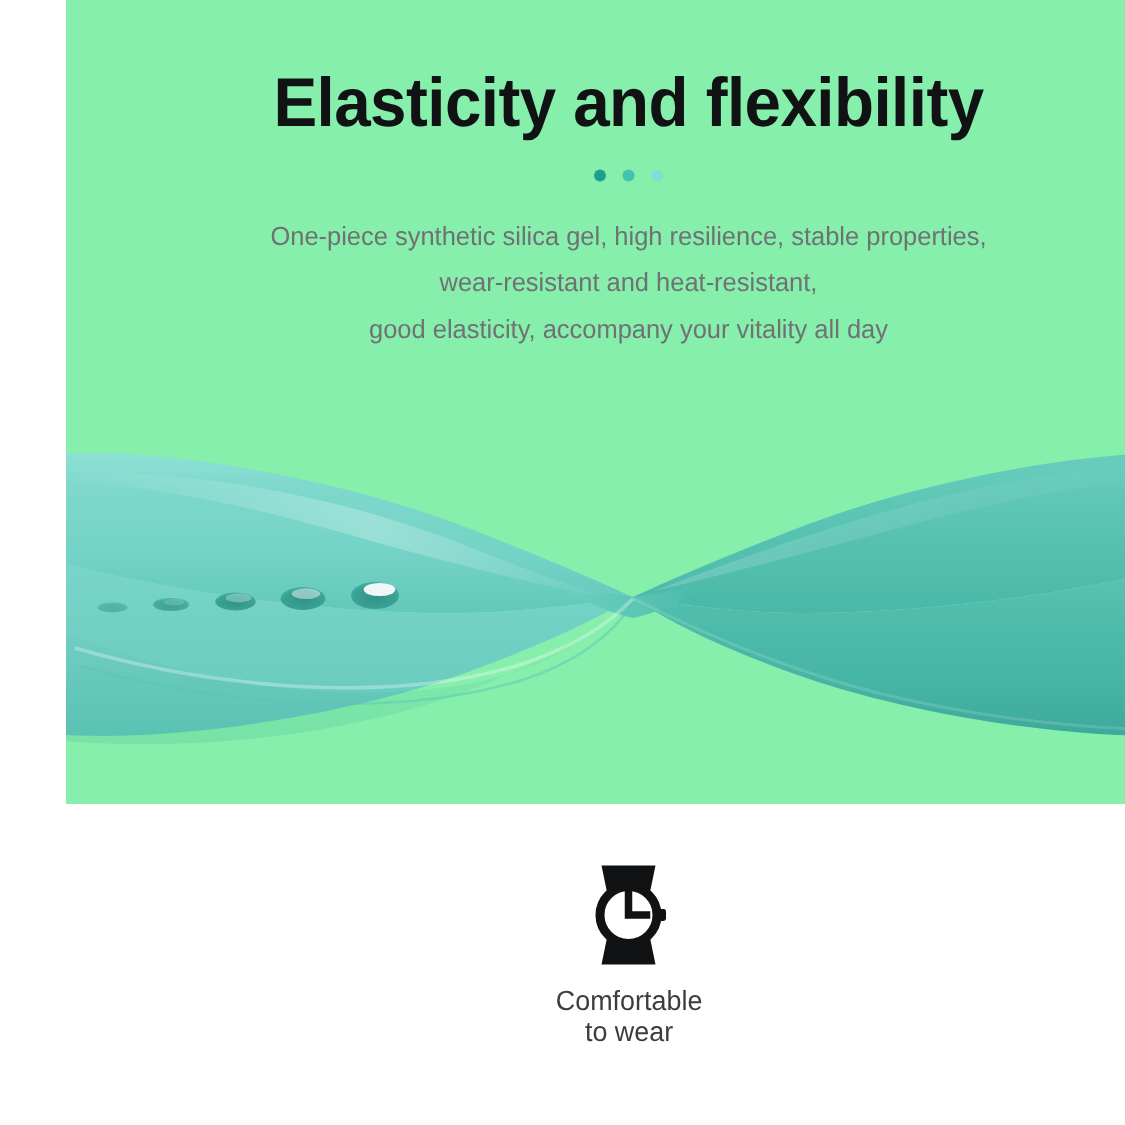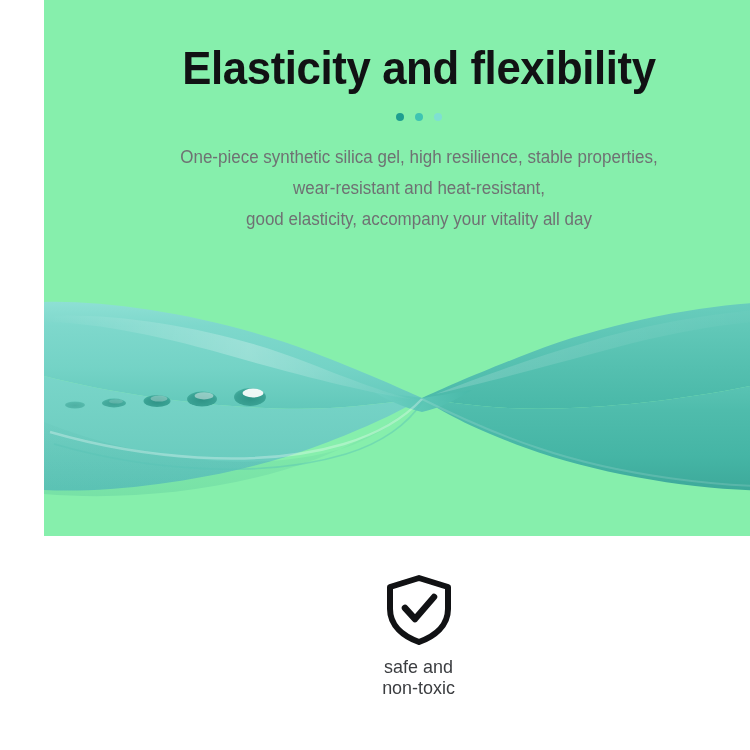--- a/index.html
+++ b/index.html
@@ -205,29 +205,32 @@
         <g>
           <ellipse cx="206" cy="125" rx="16" ry="9" fill="url(#holeG)"></ellipse>
           <ellipse cx="209" cy="121" rx="10.5" ry="4.4" fill="#ffffff" opacity="0.92"></ellipse>
         </g>
       </g>
     </svg>
   </div>
 
   <div class="features">
 
+
     <div class="feature">
       <div class="glyph">
         <svg width="70" height="74" viewBox="0 0 70 74" xmlns="http://www.w3.org/2000/svg">
-          <path d="M35 5 L64 14 V36 C64 53 50 63.5 35 69 C20 63.5 6 53 6 36 V14 Z" fill="none" stroke="#111214" stroke-width="6" stroke-linejoin="round" stroke-linecap="round"></path>
-          <path d="M21 35 L31 46 L50 24" fill="none" stroke="#111214" stroke-width="6.5" stroke-linecap="round" stroke-linejoin="round"></path>
+          <path d="M17 4 H53 L49.5 21 Q35 15 20.5 21 Z" fill="#111214"></path>
+          <path d="M20.5 53 Q35 59 49.5 53 L53 70 H17 Z" fill="#111214"></path>
+          <circle cx="35" cy="37" r="19" fill="none" stroke="#111214" stroke-width="6"></circle>
+          <rect x="54" y="33" width="6" height="8" rx="1.6" fill="#111214"></rect>
+          <path d="M35 23 V37 H47" fill="none" stroke="#111214" stroke-width="5" stroke-linecap="square" stroke-linejoin="miter"></path>
         </svg>
       </div>
       <div class="cap" style="color: rgb(59, 61, 64);">
-        <span>safe and</span>
-        <span>non-toxic</span>
+        <span>Comfortable</span>
+        <span>to wear</span>
       </div>
     </div>
 
 
-
   </div>
 </div>
 
 </body></html>

